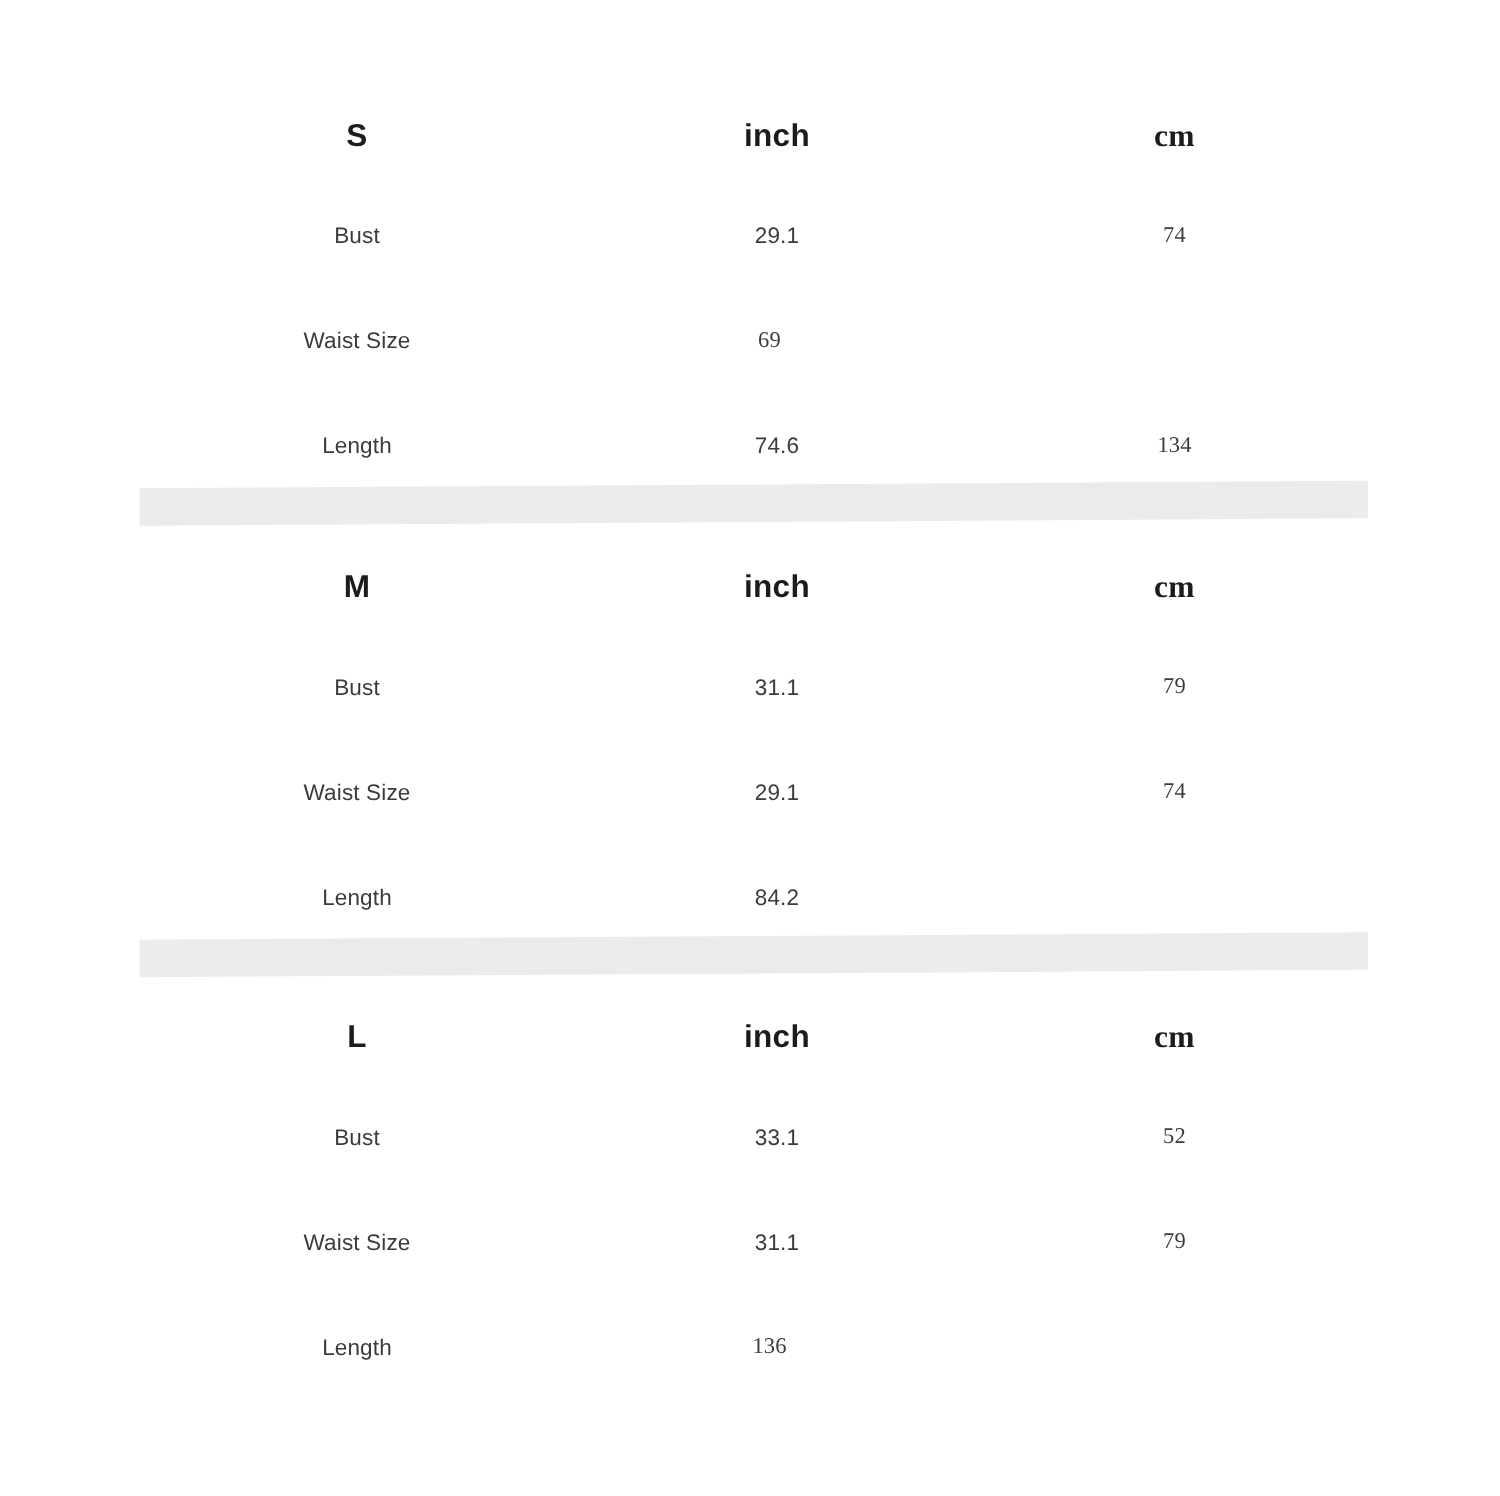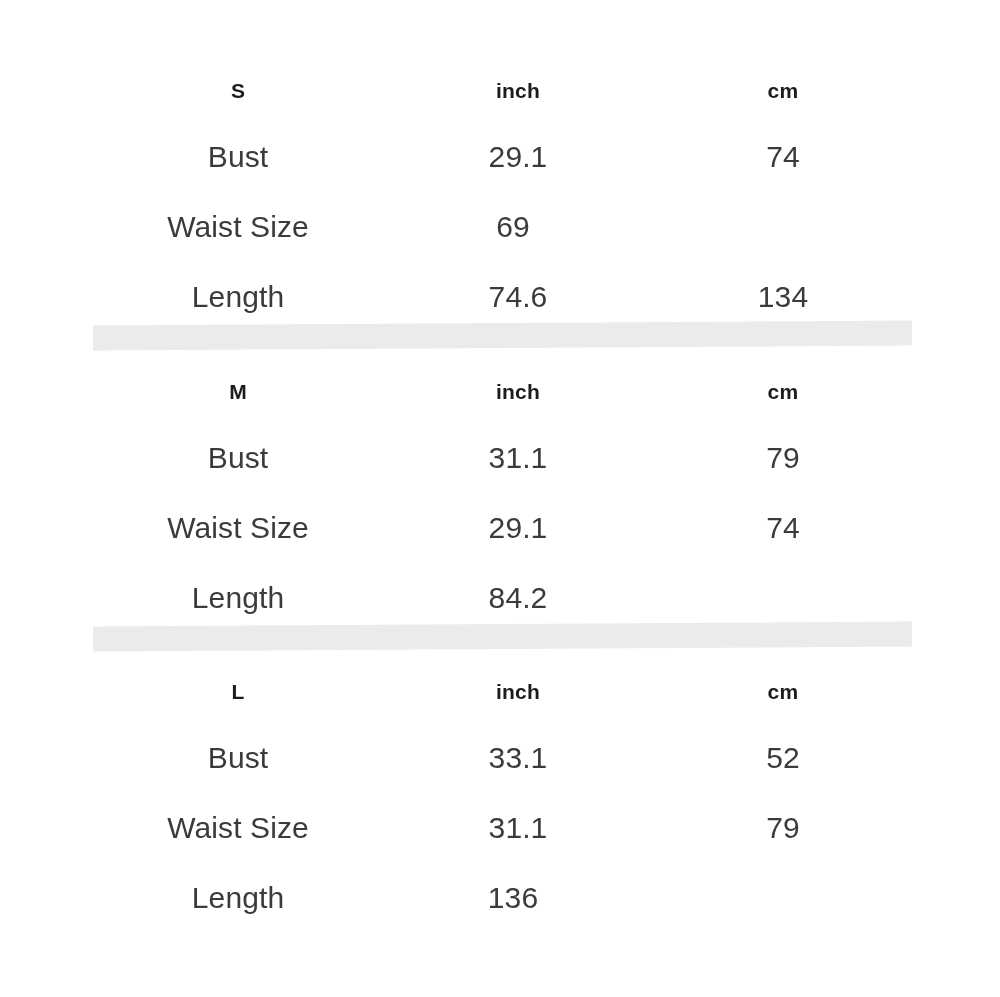--- a/index.html
+++ b/index.html
@@ -32,29 +32,29 @@
   .block-l { top: 659px; }
 
   .row {
     display: flex;
     align-items: center;
     height: 70px;
   }
 
   .cell {
     text-align: center;
-    font-size: 30px;
+    font-size: 15px;
     color: #3b3b3b;
     letter-spacing: 0.1px;
     line-height: 1;
   }
 
   .col-label { width: 290px; }
   .col-inch  { width: 270px; }
-  .col-cm    { width: 260px; }
+  .col-cm    { width: 260px; font-family: Liberation Serif, serif; }
 
   .row-header .cell {
     font-weight: bold;
     font-size: 21px;
     color: #1c1c1c;
     letter-spacing: 0.2px;
   }
 
   .row-header {
     height: 64px;

